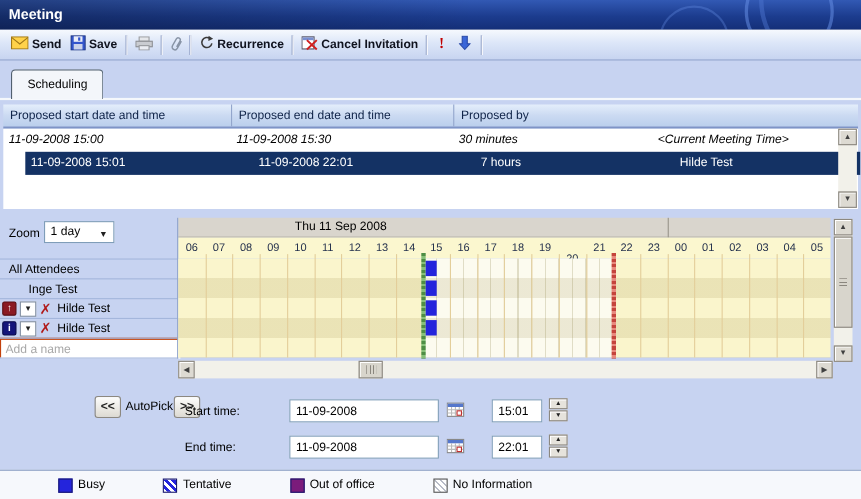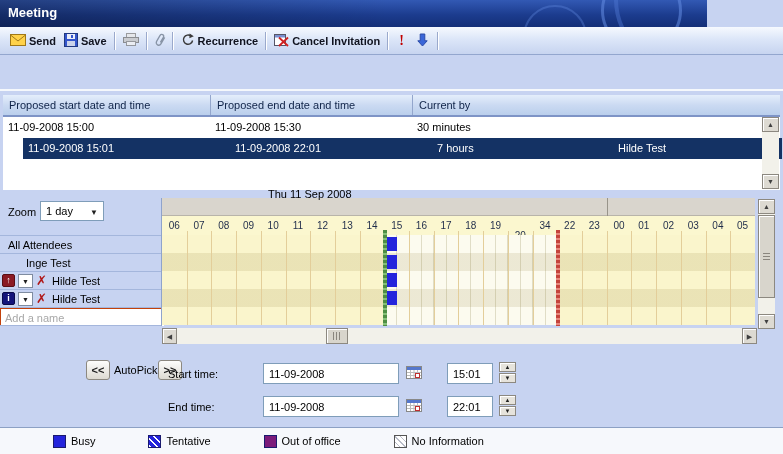--- a/index.html
+++ b/index.html
@@ -1,21 +1,21 @@
 <!DOCTYPE html>
 <html><head>
 <meta charset="utf-8">
 <style>
   html,body{margin:0;padding:0;}
   #app{position:relative;width:783px;height:454px;overflow:hidden;
        background:#C7D3F1;font-family:"Liberation Sans","DejaVu Sans",sans-serif;
        font-size:11px;color:#000;}
 
   
-  .titlebar{position:absolute;left:0;top:0;width:707px;height:27px;overflow:hidden;
+  .titlebar{position:absolute;left:0;top:0;width:783px;height:27px;overflow:hidden;
     background:linear-gradient(to right, rgba(0,0,0,.28), rgba(0,0,0,0) 55%),
                linear-gradient(to bottom,#3259B4 0%,#1C3C8E 55%,#142F78 100%);
     border-bottom:1px solid #0E2456;}
   .titlebar .win-title{position:absolute;left:8px;top:5px;font-size:13px;font-weight:bold;color:#FFF;}
   .swirl{position:absolute;border-radius:50%;}
   .swirl.s1{right:25px;top:-30px;width:75px;height:75px;border:3px solid rgba(100,140,225,.55);}
   .swirl.s2{right:-45px;top:-70px;width:130px;height:130px;border:4px solid rgba(80,120,210,.45);}
   .swirl.s3{right:120px;top:5px;width:60px;height:60px;border:2px solid rgba(100,140,225,.35);}
 
   
@@ -60,21 +60,21 @@
 
   
   .zoom-label{position:absolute;left:8px;top:206px;}
   .zoom-select{position:absolute;left:40px;top:201px;width:64px;height:20px;background:#FFF;
     border:1px solid #7F9DB9;box-sizing:border-box;display:flex;align-items:center;padding-left:5px;}
   .zoom-select .caret{position:absolute;right:5px;top:6px;font-size:8px;color:#202020;}
 
   
   .datebar{position:absolute;left:162px;top:198px;width:593px;height:18px;background:#D9D5CD;
     border-bottom:1px solid #B8B4AA;box-sizing:border-box;}
-  .date-label{position:absolute;left:268px;top:188px;color:#000;text-align:right;}
+  .date-label{position:absolute;left:268px;top:200px;color:#000;text-align:right;}
   .day-divider{position:absolute;left:607px;top:198px;width:1px;height:18px;background:#98948A;}
   .hourrow{position:absolute;left:162px;top:216px;width:593px;height:19px;background:#FBF7CF;}
   .hour{position:absolute;top:4px;text-align:center;font-size:10px;color:#1F2C4A;}
   .region{position:absolute;top:235px;height:90px;z-index:1;}
   #region-left,#region-right{background:#FAF5CC;}
   #region-mid{background:
      repeating-linear-gradient(to right,rgba(0,0,0,0) 0 11.3px,#E0DDC6 11.3px 12.35px),
      #FCFBEF;}
   #stripes{position:absolute;left:162px;top:235px;width:593px;height:90px;z-index:2;
     background:repeating-linear-gradient(to bottom,rgba(0,0,0,0) 0 18px,rgba(140,120,50,.14) 18px 36px);}
@@ -189,39 +189,41 @@
     </div>
     <div class="tbtn" style="padding:2px 6px;">
       <span><svg width="11" height="14">
             <path d="M5.5 13 L0.8 7.8 L3.2 7.8 L3.2 1 L7.8 1 L7.8 7.8 L10.2 7.8 z" fill="#3A66D8" stroke="#2A4AA8"></path>
           </svg></span>
     </div>
     <div class="tsep"></div>
   </div>
 
   <div class="tabs" id="tabs">
+      <div class="tab active">Scheduling</div>
     </div>
   <div class="tabline"></div>
 
   <div class="tbl-head">
     <div class="th" style="width:207px;">
         <span>Proposed start date and time</span>
       </div>
     <div class="th" style="width:202px;">
         <span>Proposed end date and time</span>
       </div>
     <div class="th" style="flex:1;">
-        <span>Current by</span>
+        <span>Proposed by</span>
       </div>
   </div>
   <div class="tbl-body" id="tbl-body">
-      <div class="prow" style="top: 0px;">
+      <div class="prow" style="top: 0px; font-style: italic;">
         <span style="left: 5px;">11-09-2008 15:00</span>
         <span style="left: 212px;">11-09-2008 15:30</span>
         <span style="left: 414px;">30 minutes</span>
+        <span style="left: 595px;">&lt;Current Meeting Time&gt;</span>
       </div>
       <div class="prow sel" style="top: 21px; margin-left: 20px;">
         <span style="left: 5px;">11-09-2008 15:01</span>
         <span style="left: 212px;">11-09-2008 22:01</span>
         <span style="left: 414px;">7 hours</span>
         <span style="left: 595px;">Hilde Test</span>
       </div>
     </div>
 
   <div class="sb-track" style="left:762px;top:117px;width:17px;height:72px;"></div>
@@ -250,21 +252,21 @@
       <span class="hour" style="left: 123.54px; width: 24.708px;">11</span>
       <span class="hour" style="left: 148.248px; width: 24.708px;">12</span>
       <span class="hour" style="left: 172.956px; width: 24.708px;">13</span>
       <span class="hour" style="left: 197.664px; width: 24.708px;">14</span>
       <span class="hour" style="left: 222.372px; width: 24.708px;">15</span>
       <span class="hour" style="left: 247.08px; width: 24.708px;">16</span>
       <span class="hour" style="left: 271.788px; width: 24.708px;">17</span>
       <span class="hour" style="left: 296.496px; width: 24.708px;">18</span>
       <span class="hour" style="left: 321.204px; width: 24.708px;">19</span>
       <span class="hour" style="left: 345.912px; width: 24.708px; margin-top: 10px;">20</span>
-      <span class="hour" style="left: 370.62px; width: 24.708px;">34</span>
+      <span class="hour" style="left: 370.62px; width: 24.708px;">21</span>
       <span class="hour" style="left: 395.328px; width: 24.708px;">22</span>
       <span class="hour" style="left: 420.036px; width: 24.708px;">23</span>
       <span class="hour" style="left: 444.744px; width: 24.708px;">00</span>
       <span class="hour" style="left: 469.452px; width: 24.708px;">01</span>
       <span class="hour" style="left: 494.16px; width: 24.708px;">02</span>
       <span class="hour" style="left: 518.868px; width: 24.708px;">03</span>
       <span class="hour" style="left: 543.576px; width: 24.708px;">04</span>
       <span class="hour" style="left: 568.284px; width: 24.708px;">05</span>
     </div>
 

